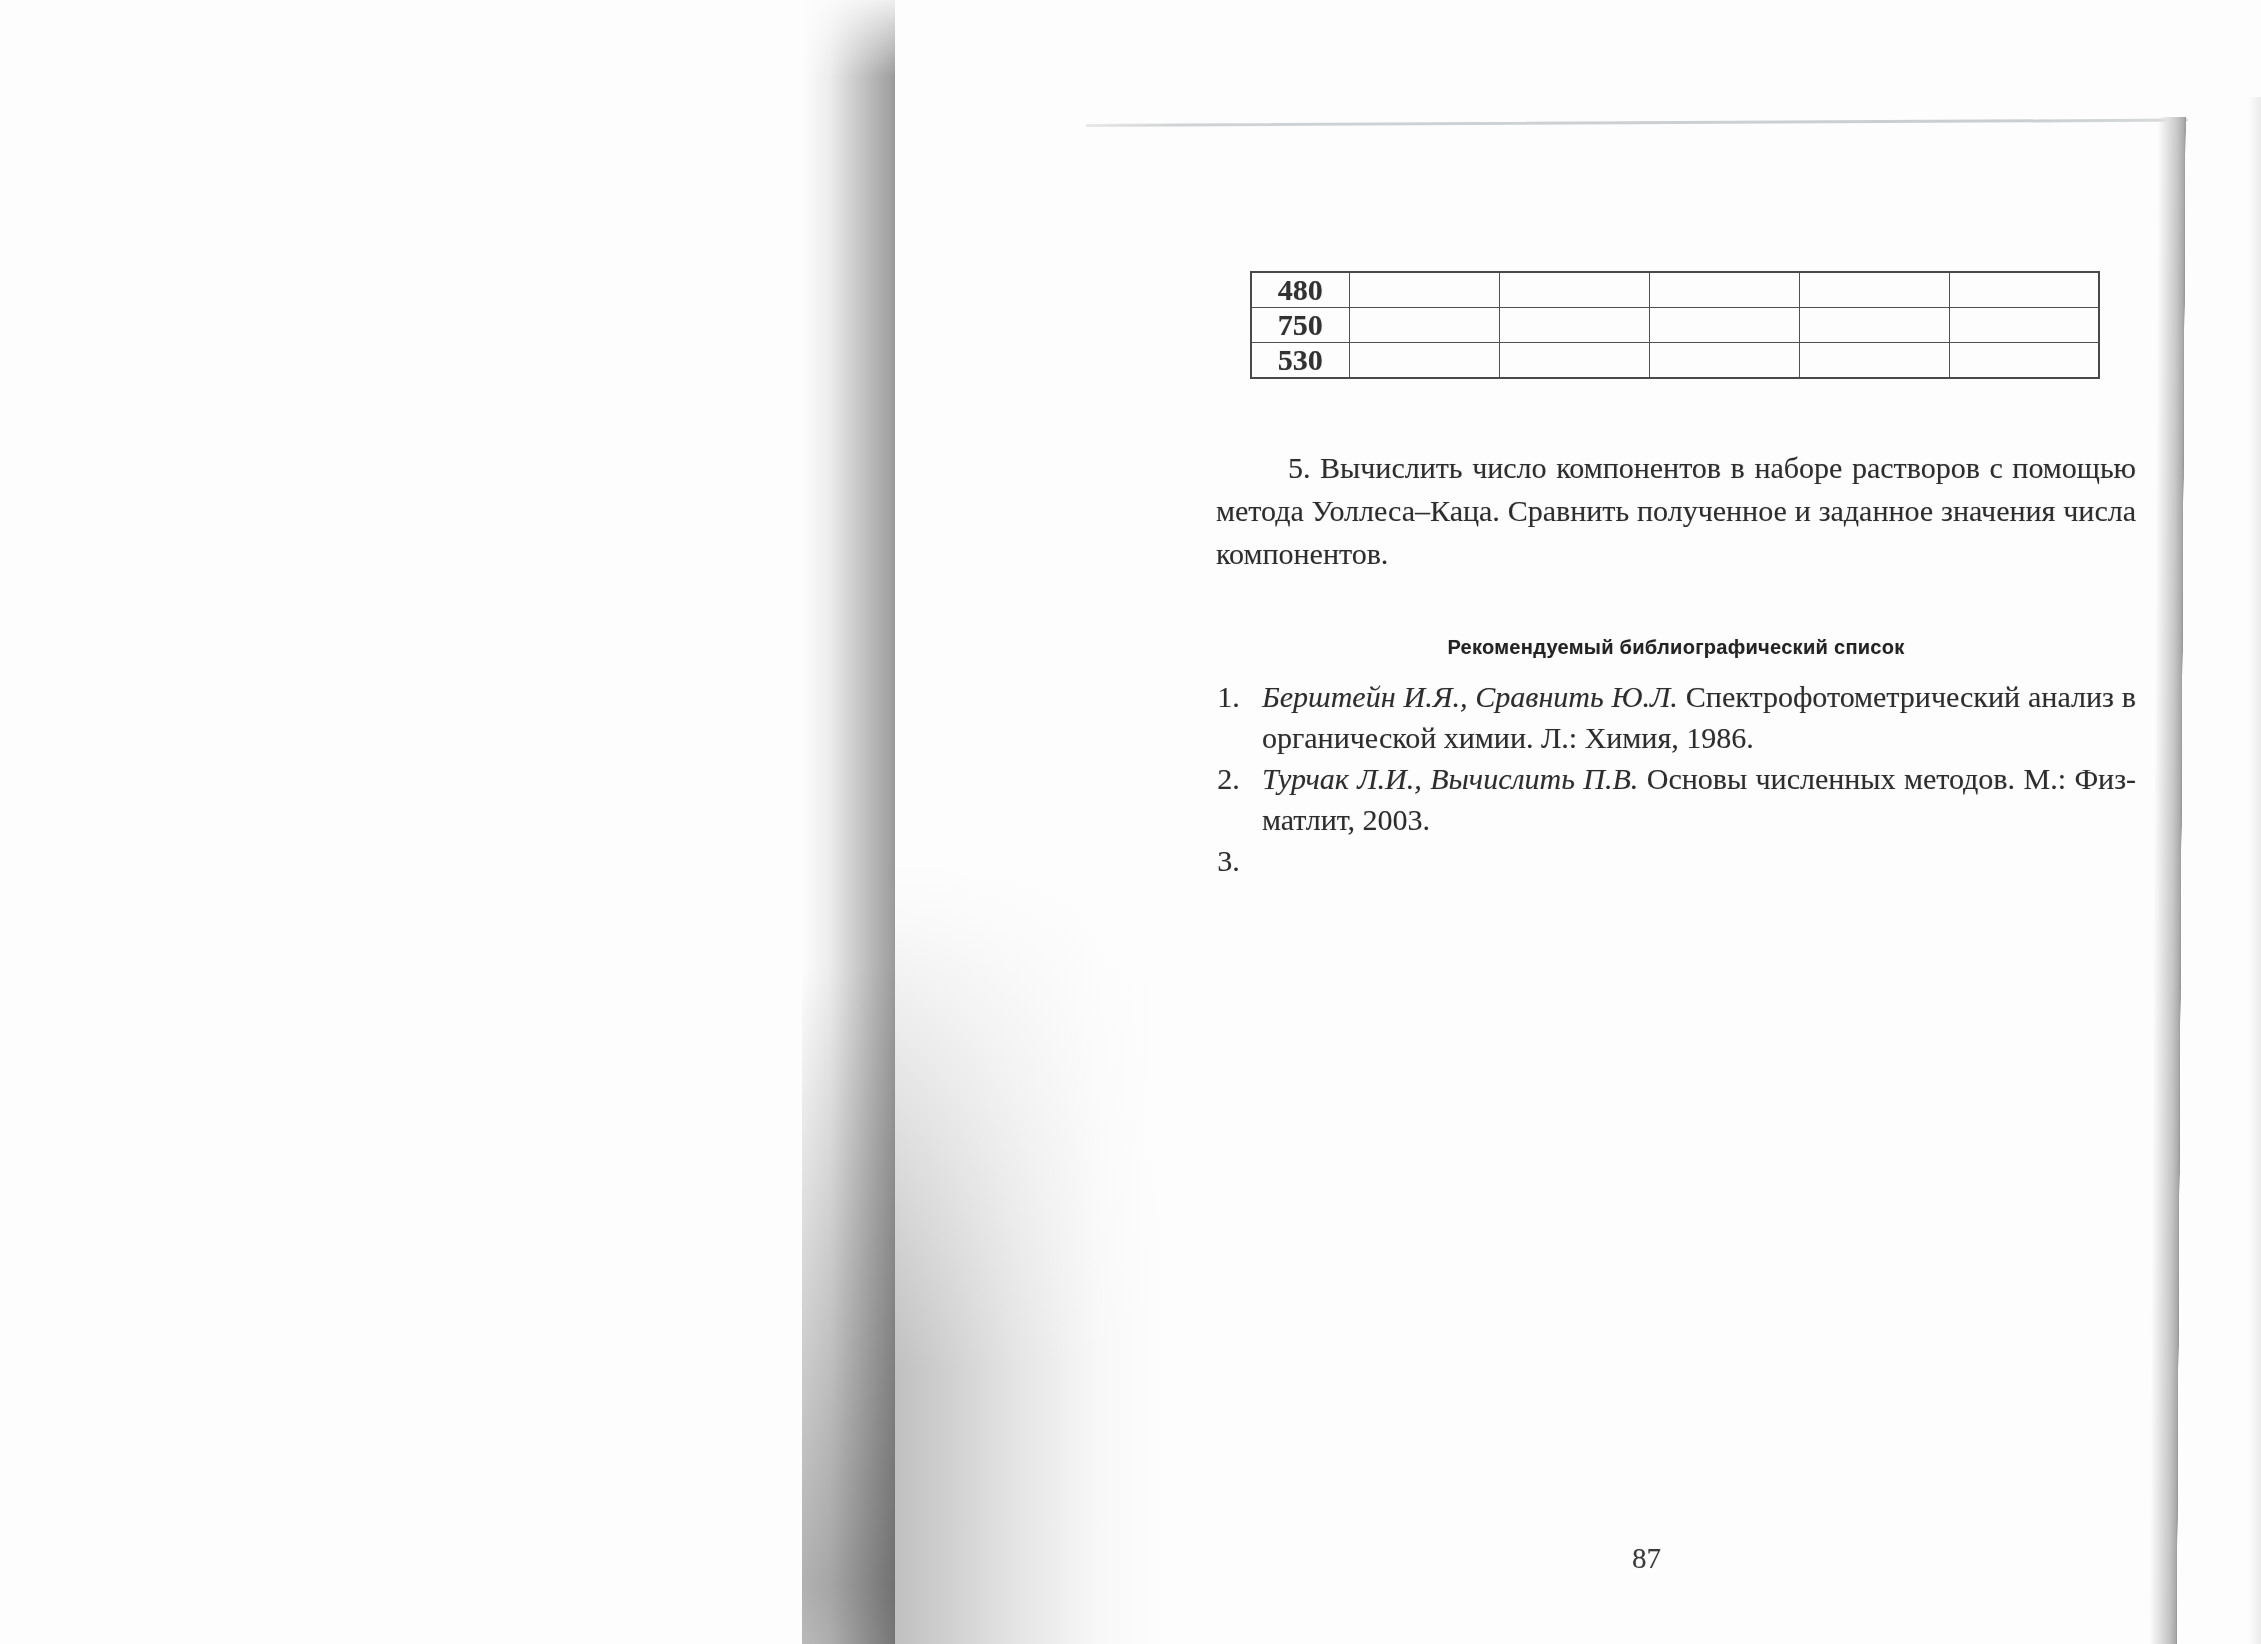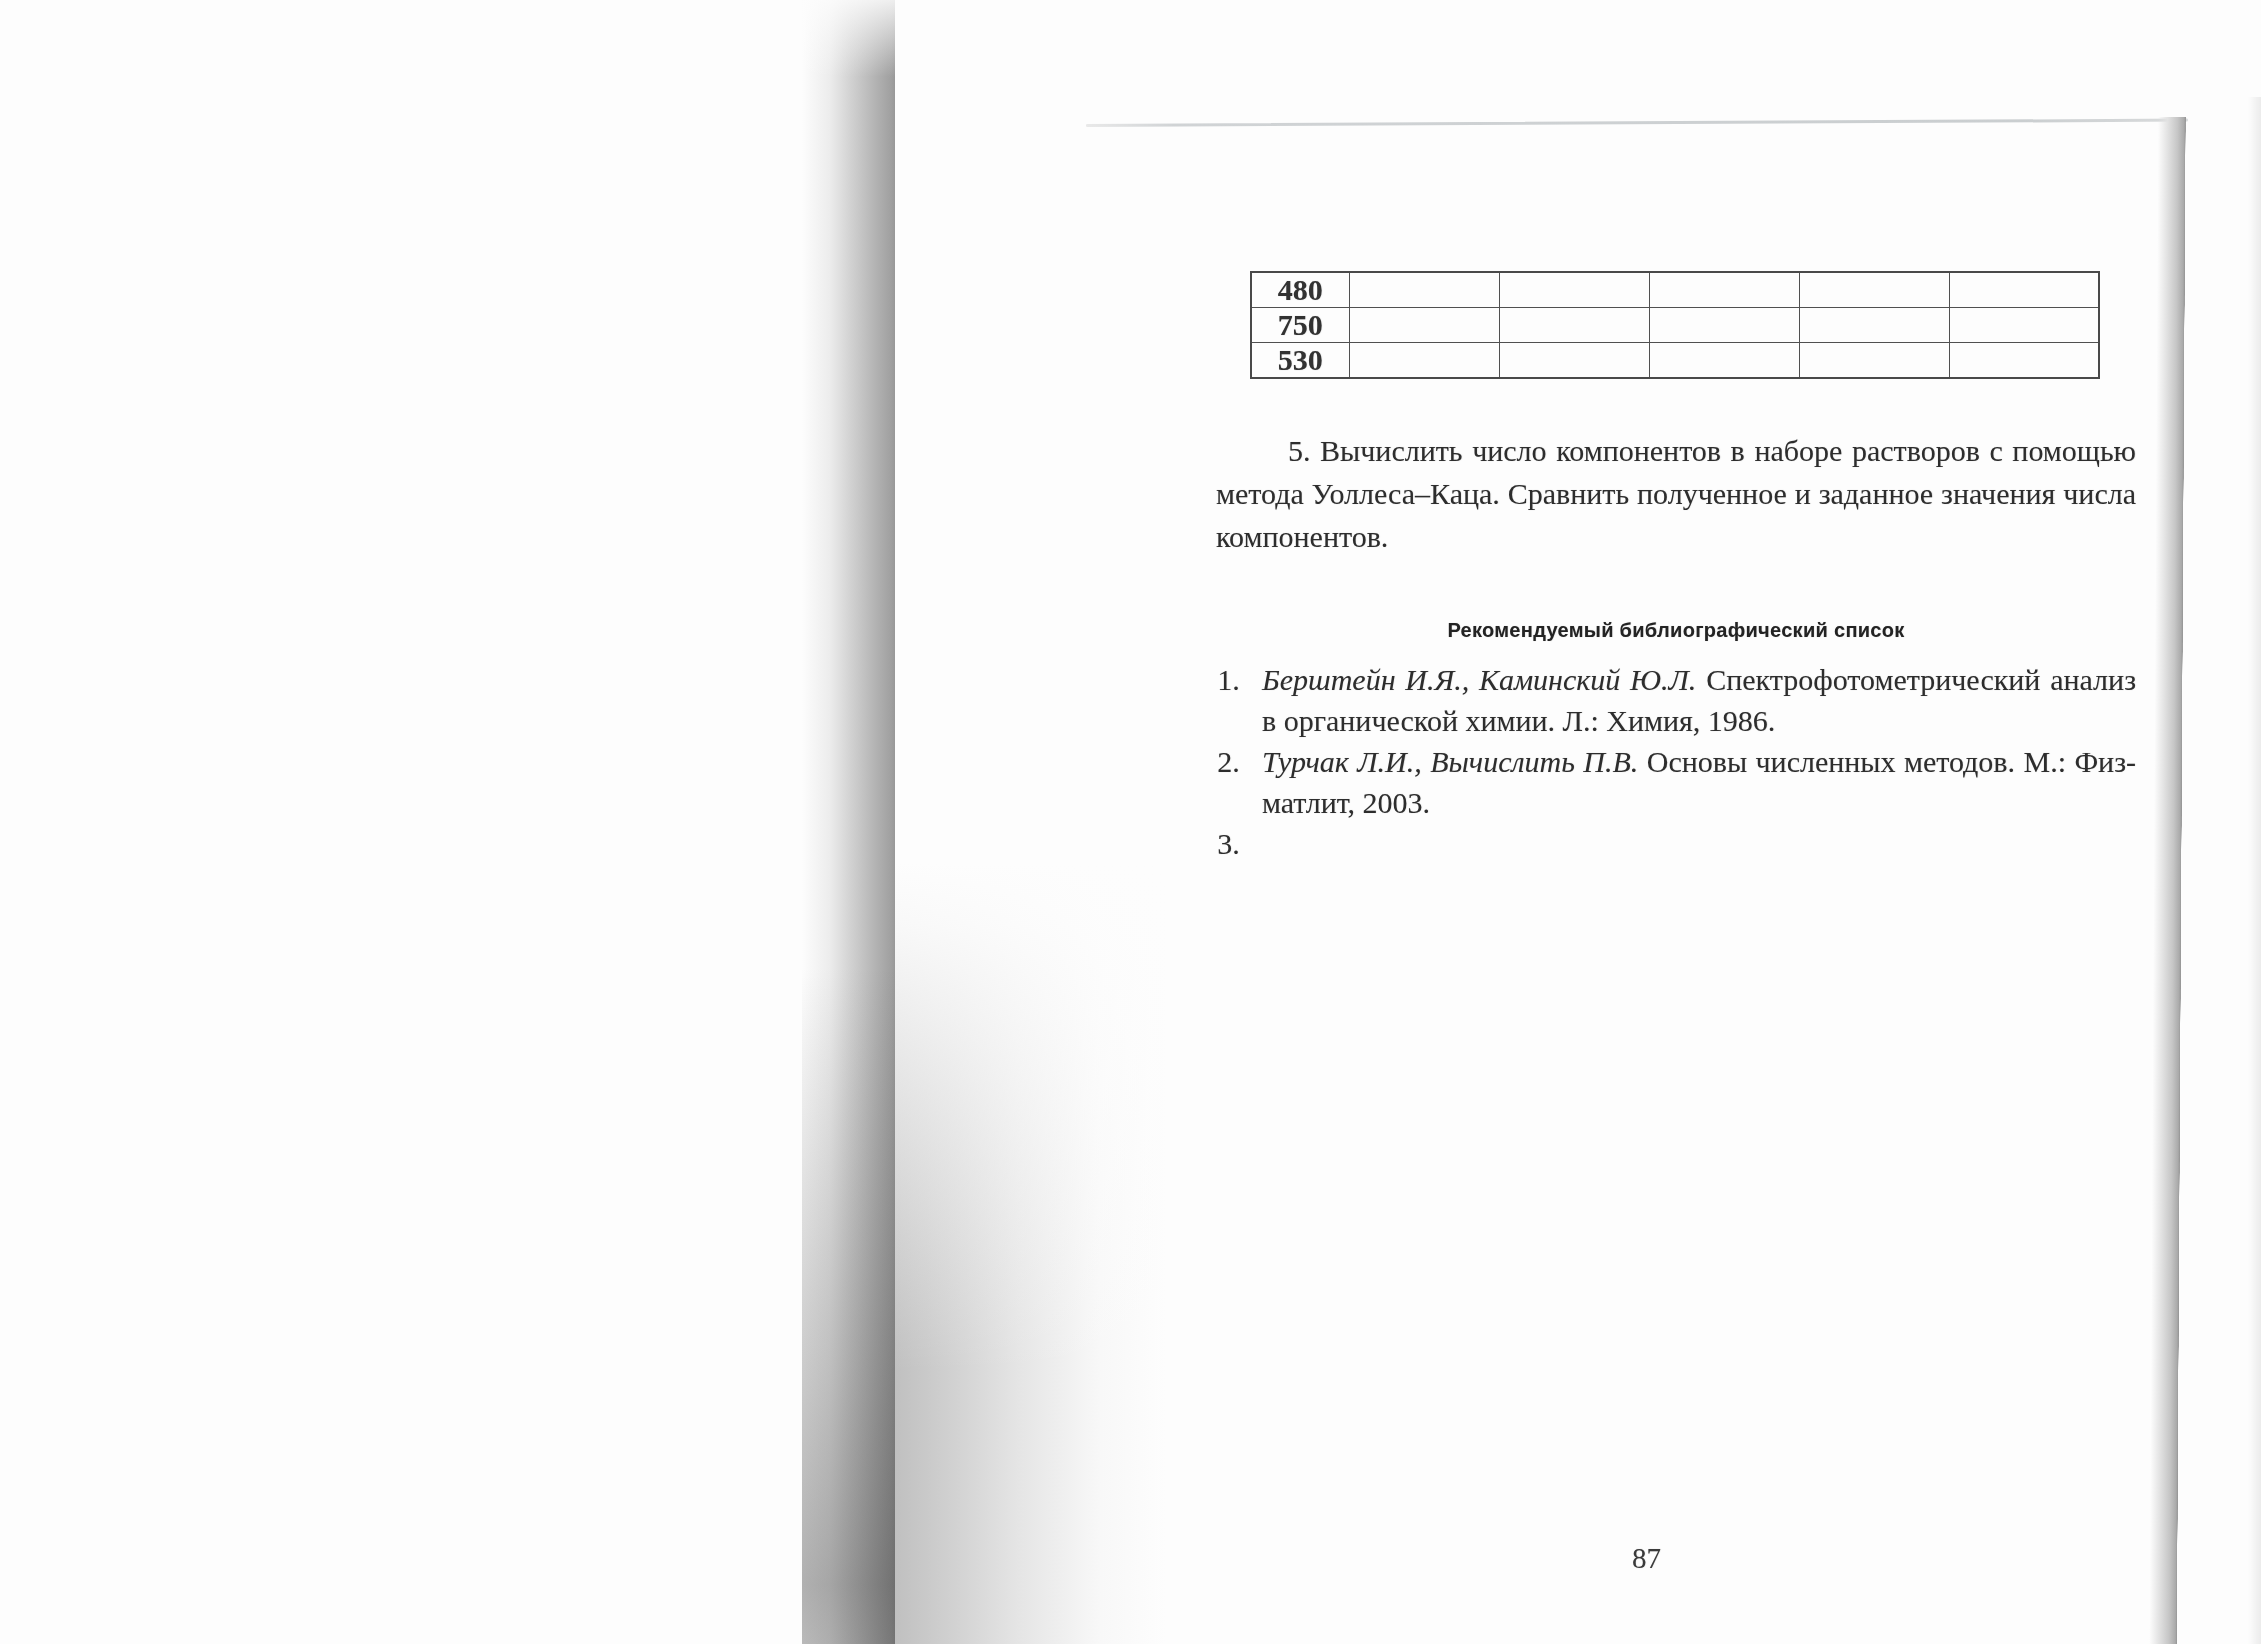--- a/index.html
+++ b/index.html
@@ -73,21 +73,21 @@
     vertical-align: middle;
     font-size: 30px;
     color: #323232;
     text-shadow: 0.3px 0.3px 1px rgba(70,70,70,0.35);
   }
   td.e-cell { width: 150px; }
 
   
   .text-col {
     position: absolute;
-    left: 1216px; top: 429px; width: 920px;
+    left: 1216px; top: 446px; width: 920px;
     font-size: 30px;
     line-height: 43px;
     text-align: justify;
     text-shadow: 0.3px 0.3px 1px rgba(70,70,70,0.3);
   }
   .task-par {
     margin: 0;
     text-indent: 72px;
   }
   .bib-heading {
@@ -164,21 +164,21 @@
   </table>
 
   <div class="text-col">
     <p class="task-par">5. Вычислить число компонентов в наборе растворов с помо­щью метода Уоллеса–Каца. Сравнить полученное и заданное значе­ния числа компонентов.</p>
 
     <div class="bib-heading">Рекомендуемый библиографический список</div>
 
     <ol class="bib-list">
       <li>
         <span class="li-num">1.</span>
-        <span class="authors">Берштейн И.Я., Каминский Ю.Л.</span>
+        <span class="authors">Берштейн И.Я., Сравнить Ю.Л.</span>
         <span class="ref-text">Спектрофотометрический анализ в органической химии. Л.: Химия, 1986.</span>
       </li>
       <li>
         <span class="li-num">2.</span>
         <span class="authors">Турчак Л.И., Вычислить П.В.</span>
         <span class="ref-text">Основы численных методов. М.: Физ­матлит, 2003.</span>
       </li>
       <li>
         <span class="li-num">3.</span>
         <span class="authors"></span>

